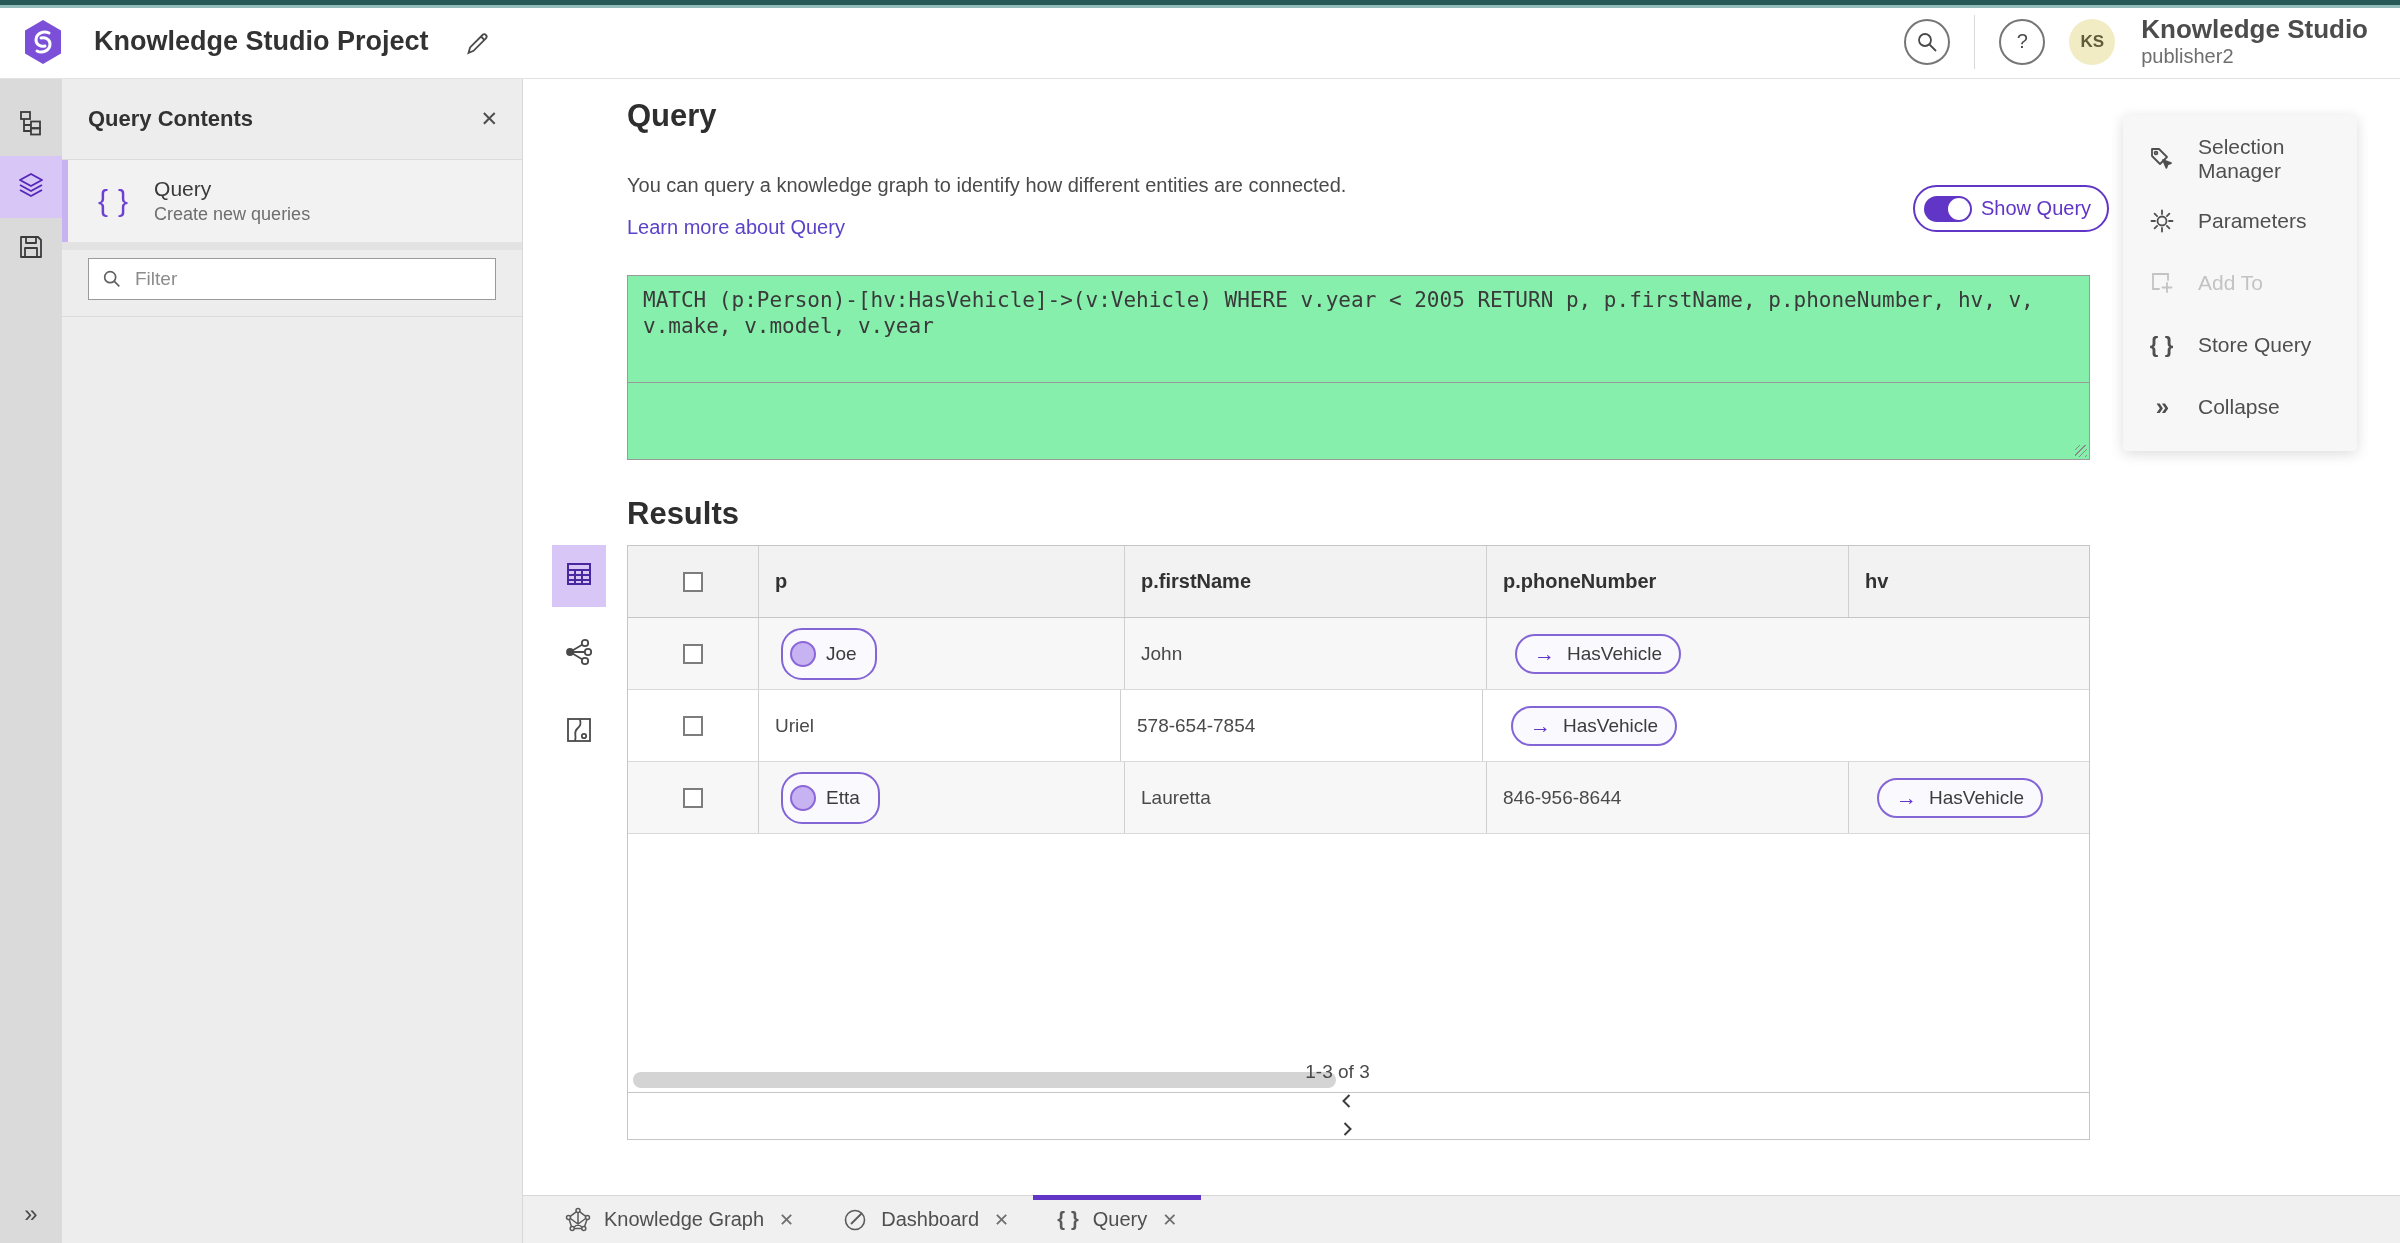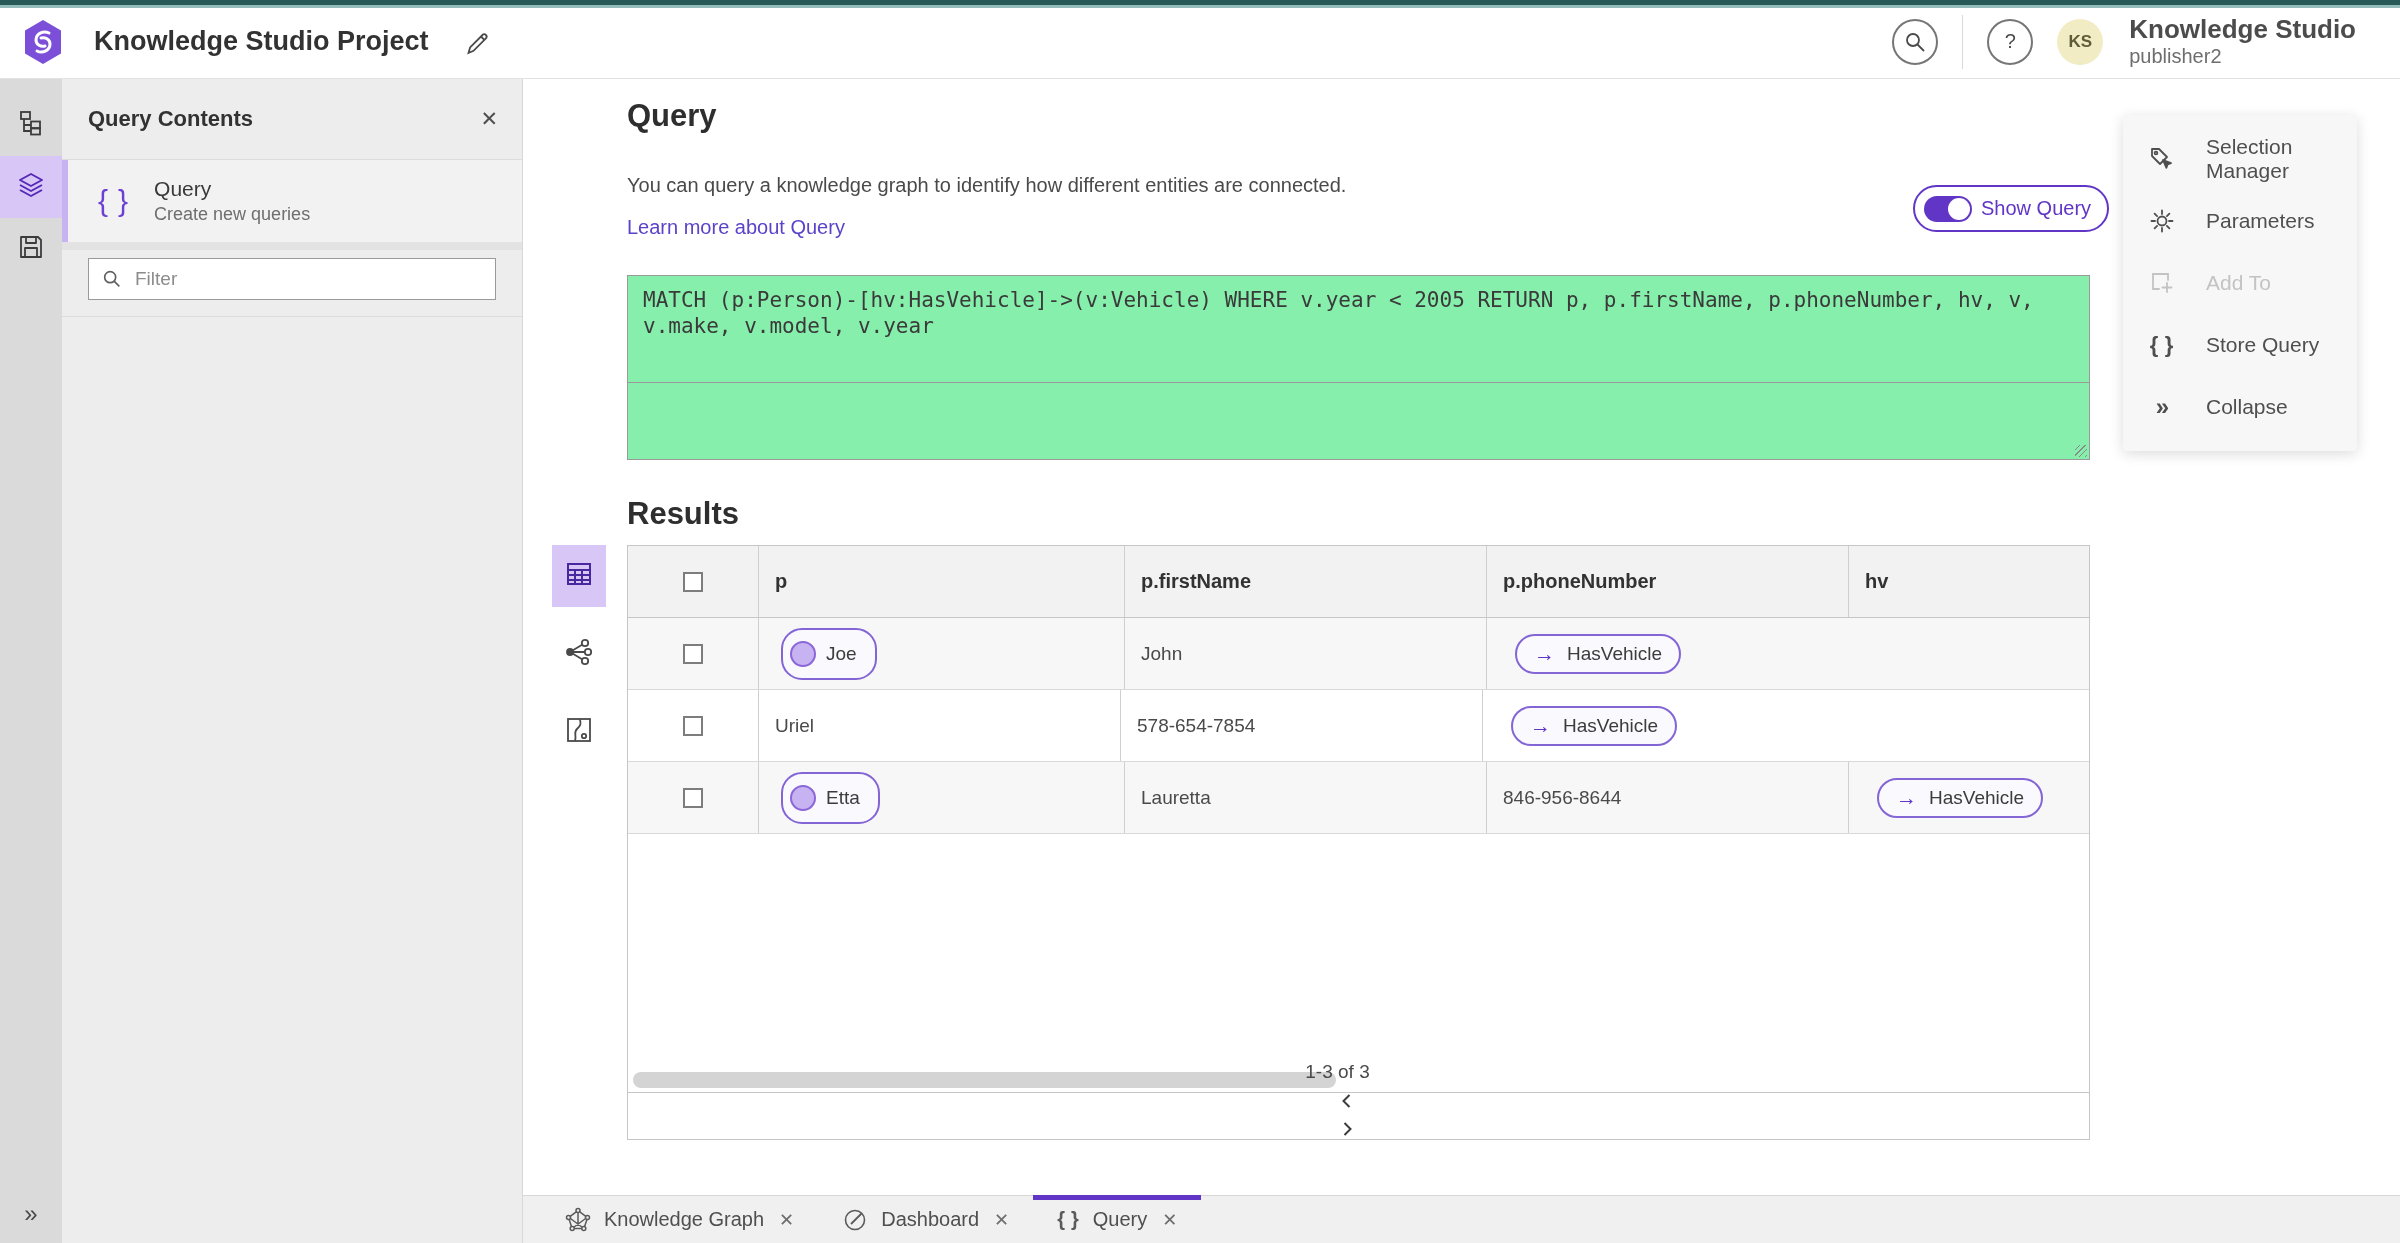--- a/index.html
+++ b/index.html
@@ -13,21 +13,21 @@
             display:flex; align-items:center; z-index:30; }
   .logo { width:42px; height:46px; margin-left:22px; display:flex; align-items:center; justify-content:center; }
   .app-title { margin-left:30px; font-size:27px; font-weight:700; color:#323232; }
   .pencil-btn { margin-left:34px; color:#4a4a4a; cursor:pointer; display:flex; }
   .tb-spacer { flex:1; }
   .circle-btn { width:46px; height:46px; border:2px solid #767676; border-radius:50%; display:flex;
                 align-items:center; justify-content:center; color:#4a4a4a; background:#fff; font-size:20px; }
   .tb-divider { width:1px; height:54px; background:#d9d9d9; margin:0 24px; }
   .avatar { width:46px; height:46px; border-radius:50%; background:#f1ecc3; color:#5f5c3a;
             display:flex; align-items:center; justify-content:center; font-size:17px; font-weight:700; margin-left:24px; }
-  .userblock { margin-left:26px; margin-right:44px; line-height:1.15; }
+  .userblock { margin-left:26px; margin-right:32px; line-height:1.15; }
   .user-name { font-size:26px; font-weight:600; color:#4c4c4c; }
   .user-role { font-size:20px; color:#6e6e6e; }
 
   
   .side-rail { position:absolute; left:0; top:78px; bottom:0; width:62px; background:#dadada; z-index:20; }
   .rail-btn { width:62px; height:62px; display:flex; align-items:center; justify-content:center; color:#3c3c3c; cursor:pointer; }
   .rail-btn.first { margin-top:16px; }
   .rail-btn.active { background:#d7c6f6; color:#5527b8; }
   .rail-expand { position:absolute; bottom:6px; left:0; width:62px; height:46px; display:flex; align-items:center;
                  justify-content:center; color:#4a4a4a; font-size:24px; cursor:pointer; }
@@ -110,21 +110,21 @@
   .scroll-thumb { position:absolute; left:5px; bottom:51px; width:703px; height:16px; border-radius:8px; background:#d4d4d4; cursor:grab; }
   .card-footer { position:absolute; left:0; right:0; bottom:0; height:47px; border-top:1px solid #c6c6c6;
                  display:flex; align-items:center; justify-content:flex-end; padding-right:24px; gap:8px; font-size:19px; color:#4a4a4a;flex-direction:column; }
   .pager-btn { width:44px; height:40px; background:transparent; border:none; display:flex; align-items:center;
                justify-content:center; color:#3c3c3c; cursor:pointer; }
   .pager-label { margin-right:18px; }
 
   
   .tools-menu { position:absolute; right:43px; top:37px; width:234px; background:#f7f7f7; border-radius:4px;
                 box-shadow:0 3px 14px rgba(0,0,0,0.14); padding:13px 0; z-index:15; }
-  .menu-item { display:flex; align-items:center; gap:30px; height:62px; padding-left:25px; font-size:21px; color:#4f4f4f; cursor:pointer; }
+  .menu-item { display:flex; align-items:center; gap:22px; height:62px; padding-left:25px; font-size:21px; color:#4f4f4f; cursor:pointer; }
   .menu-item .mi-icon { width:28px; display:flex; justify-content:center; color:#4f4f4f; }
   .menu-item.disabled { color:#c3c3c3; cursor:default; }
   .menu-item.disabled .mi-icon { color:#c3c3c3; }
   .mi-braces { font-size:22px; font-weight:600; letter-spacing:1px; }
   .mi-chevrons { font-size:24px; font-weight:700; letter-spacing:-1px; }
 
   
   .tabbar { position:absolute; left:523px; right:0; bottom:0; height:48px; background:#f0f0f0;
             border-top:1px solid #d6d6d6; display:flex; align-items:stretch; padding-left:18px; z-index:12; }
   .tab { position:relative; display:flex; align-items:center; gap:13px; padding:0 24px; color:#4f4f4f; font-size:20px; cursor:pointer; }

